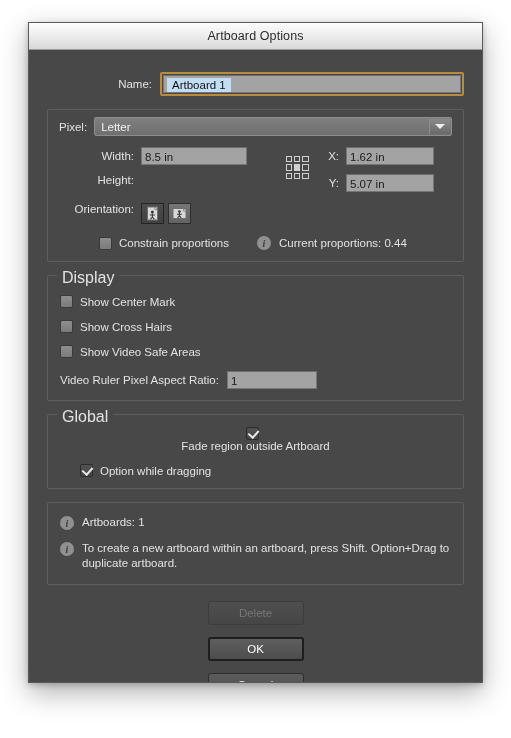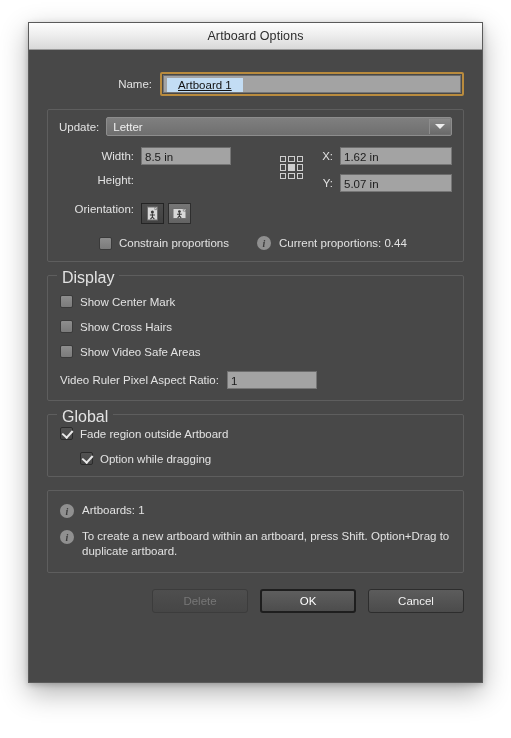--- a/index.html
+++ b/index.html
@@ -88,22 +88,21 @@
     flex: 1;
     max-width: 300px;
   }
   #name-input {
     width: 100%;
     display: block;
   }
   #name-input .sel {
     background: #c3ddf4;
     color: #121212;
-    padding: 1px 11px;
-    text-decoration: underline;
+    padding: 1px 5px;
   }
 
   
   .group {
     border: 1px solid #5e5e5e;
     border-radius: 2px;
     margin-bottom: 13px;
     padding: 10px 12px 11px 12px;
     position: relative;
   }
@@ -171,21 +170,21 @@
     align-items: center;
     margin-bottom: 9px;
   }
   .dim-row:last-child { margin-bottom: 0; }
   .dim-row .lbl {
     width: 82px;
     text-align: right;
     padding-right: 7px;
     box-sizing: border-box;
   }
-  .dim-row .text-field { width: 90px; }
+  .dim-row .text-field { width: 106px; }
 
   .anchor-cell {
     width: 46px;
     display: flex;
     align-items: center;
     justify-content: center;
     padding-top: 9px;
   }
   .ref-grid {
     width: 23px; height: 23px;
@@ -202,21 +201,21 @@
   .ref-grid span.active {
     background: #cfcfcf;
   }
 
   .dims-right { flex: 1; }
   .dims-right .dim-row .lbl {
     width: 26px;
     text-align: right;
     padding-right: 7px;
   }
-  .dims-right .dim-row .text-field { width: 112px; }
+  .dims-right .dim-row .text-field { width: 88px; }
 
   
   .orient-row {
     display: flex;
     align-items: flex-start;
     margin-top: 11px;
   }
   .orient-row > .lbl {
     width: 82px;
     text-align: right;
@@ -296,21 +295,21 @@
   
   #display-group .cb-row:first-of-type { margin-top: 9px; }
   .vr-row {
     display: flex;
     align-items: center;
     margin-top: 13px;
   }
   .vr-row .text-field { width: 90px; margin-left: 8px; }
 
   
-  #global-group .cb-row:first-of-type { margin-top: 2px; }
+  #global-group .cb-row:first-of-type { margin-top: 2px; flex-direction: column; }
   #global-group .cb-row.indented { margin-left: 20px; }
 
   
   #info-group {
     padding: 12px 12px 13px 12px;
   }
   .info-row {
     display: flex;
     align-items: flex-start;
     margin-bottom: 11px;
@@ -320,20 +319,21 @@
   .info-row .lbl { white-space: normal; line-height: 15px; }
 
   
   #button-bar {
     display: flex;
     justify-content: flex-end;
     align-items: center;
     gap: 12px;
     padding: 0 18px;
     margin-top: 16px;
+    flex-direction: column;
   }
   .btn {
     min-width: 96px;
     height: 24px;
     border-radius: 3px;
     font-size: 11.5px;
     font-family: "Liberation Sans", sans-serif;
     display: flex;
     align-items: center;
     justify-content: center;
@@ -367,21 +367,21 @@
     <div class="name-row">
       <span class="lbl">Name:</span>
       <div id="name-field-wrap">
         <div class="text-field" id="name-input"><span class="sel">Artboard 1</span></div>
       </div>
     </div>
 
     <div class="group no-legend" id="preset-group">
 
       <div class="preset-row">
-        <span class="lbl">Update:</span>
+        <span class="lbl">Pixel:</span>
         <div class="select-box">
           <span class="sel-value">Letter</span>
           <span class="sel-arrow-cell">
             <span class="caret-down"></span>
           </span>
         </div>
       </div>
 
       <div class="dims">
         <div class="dims-left">

